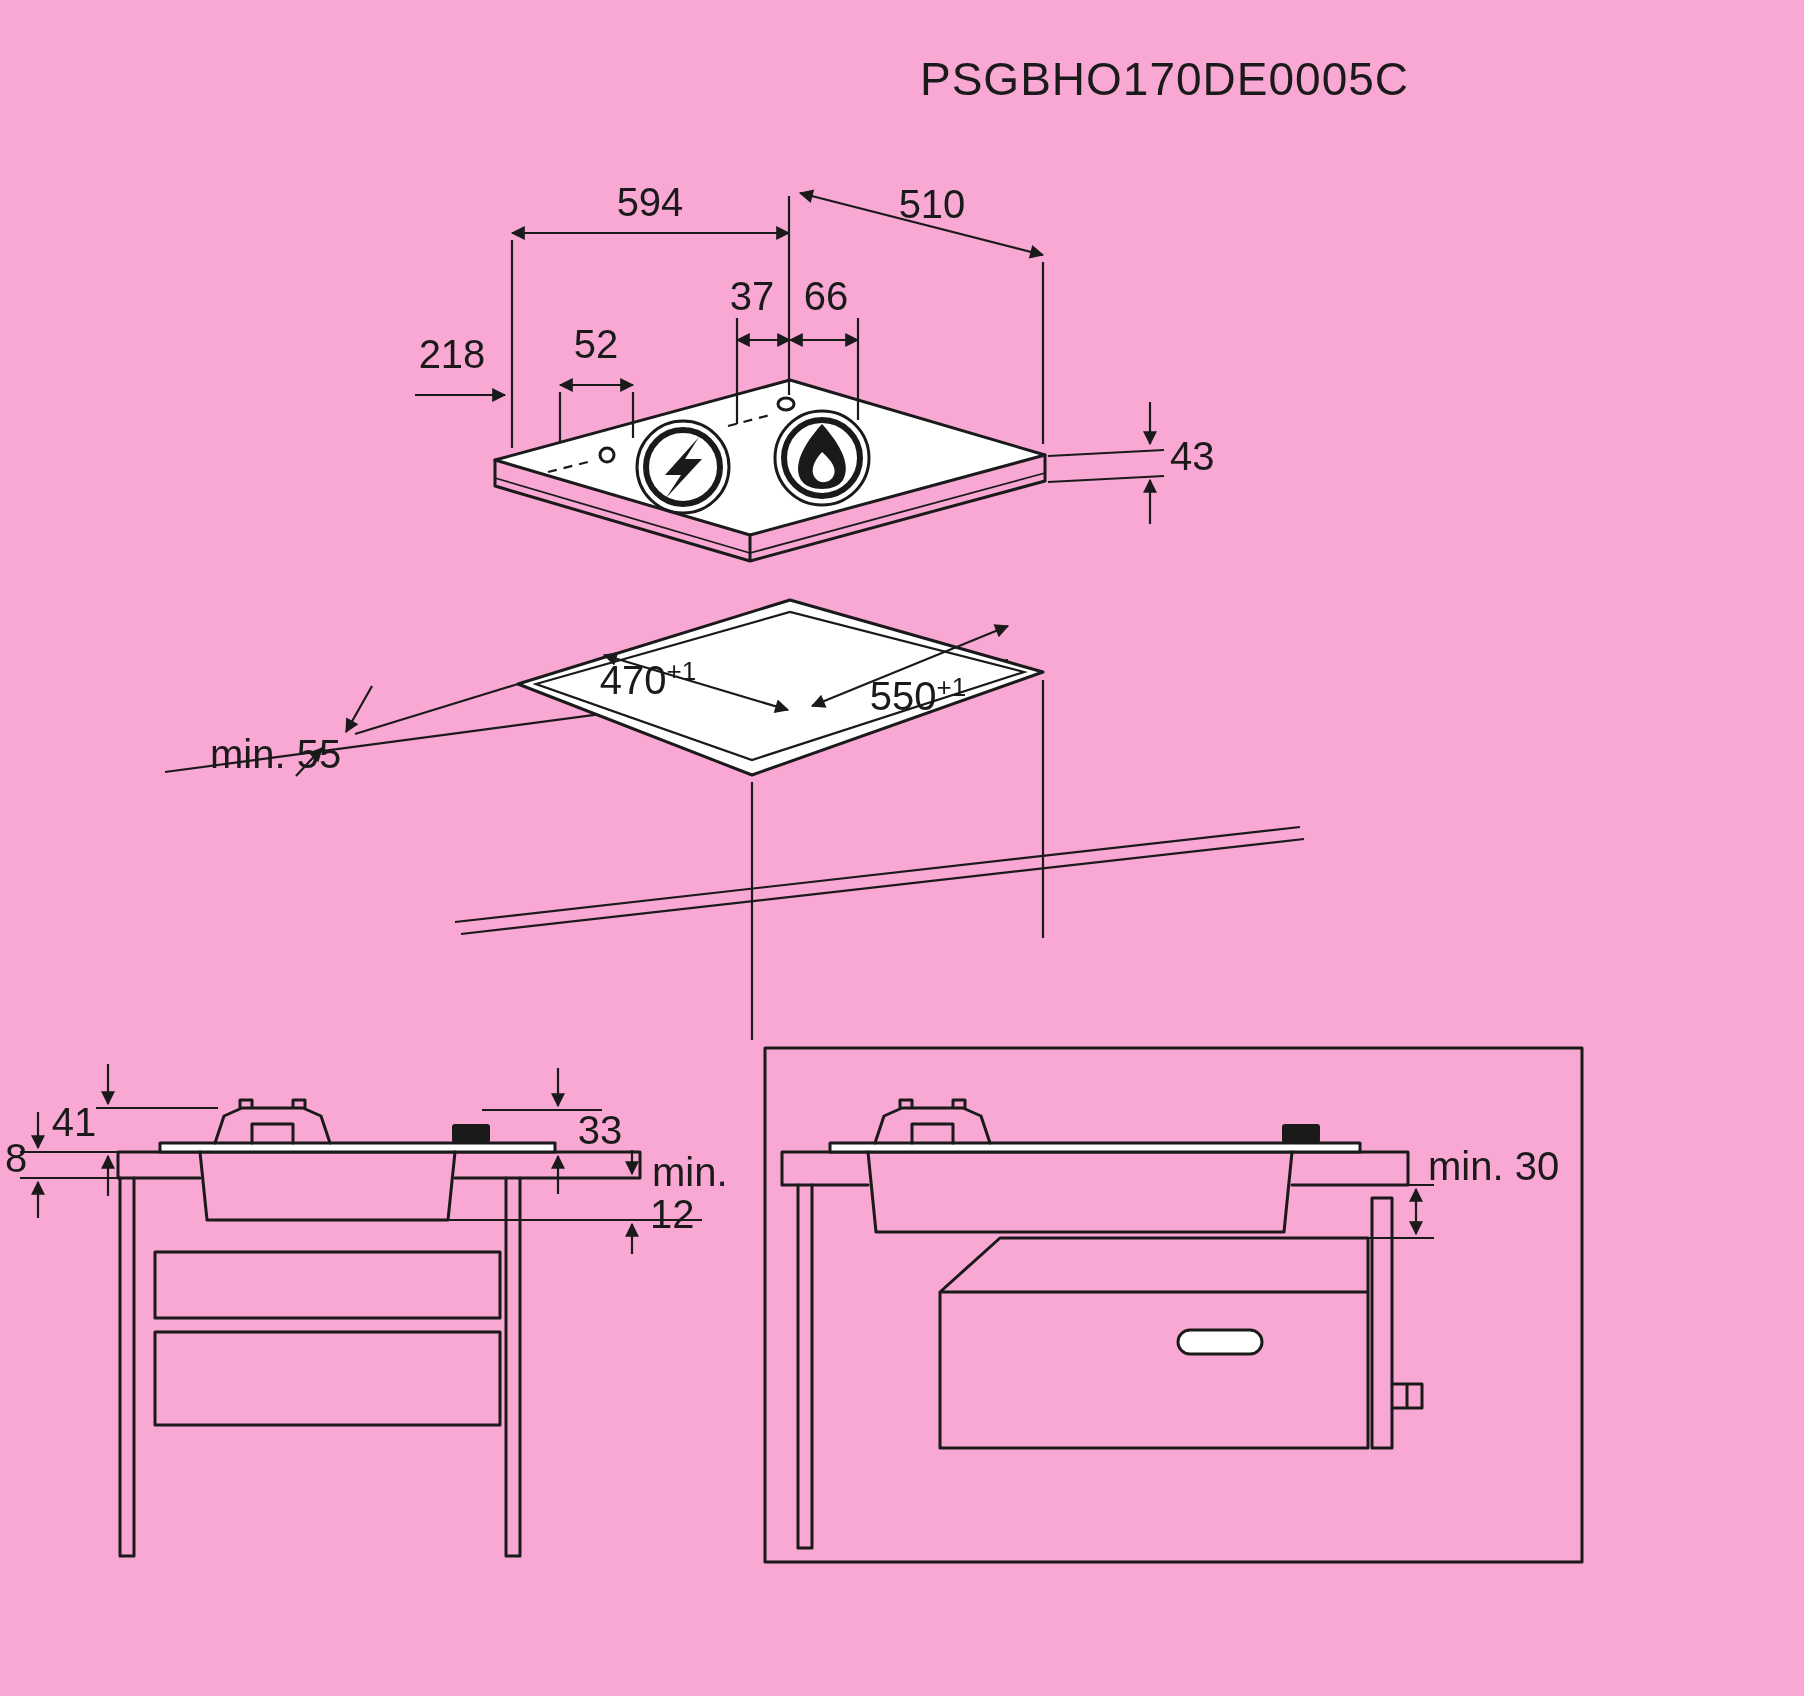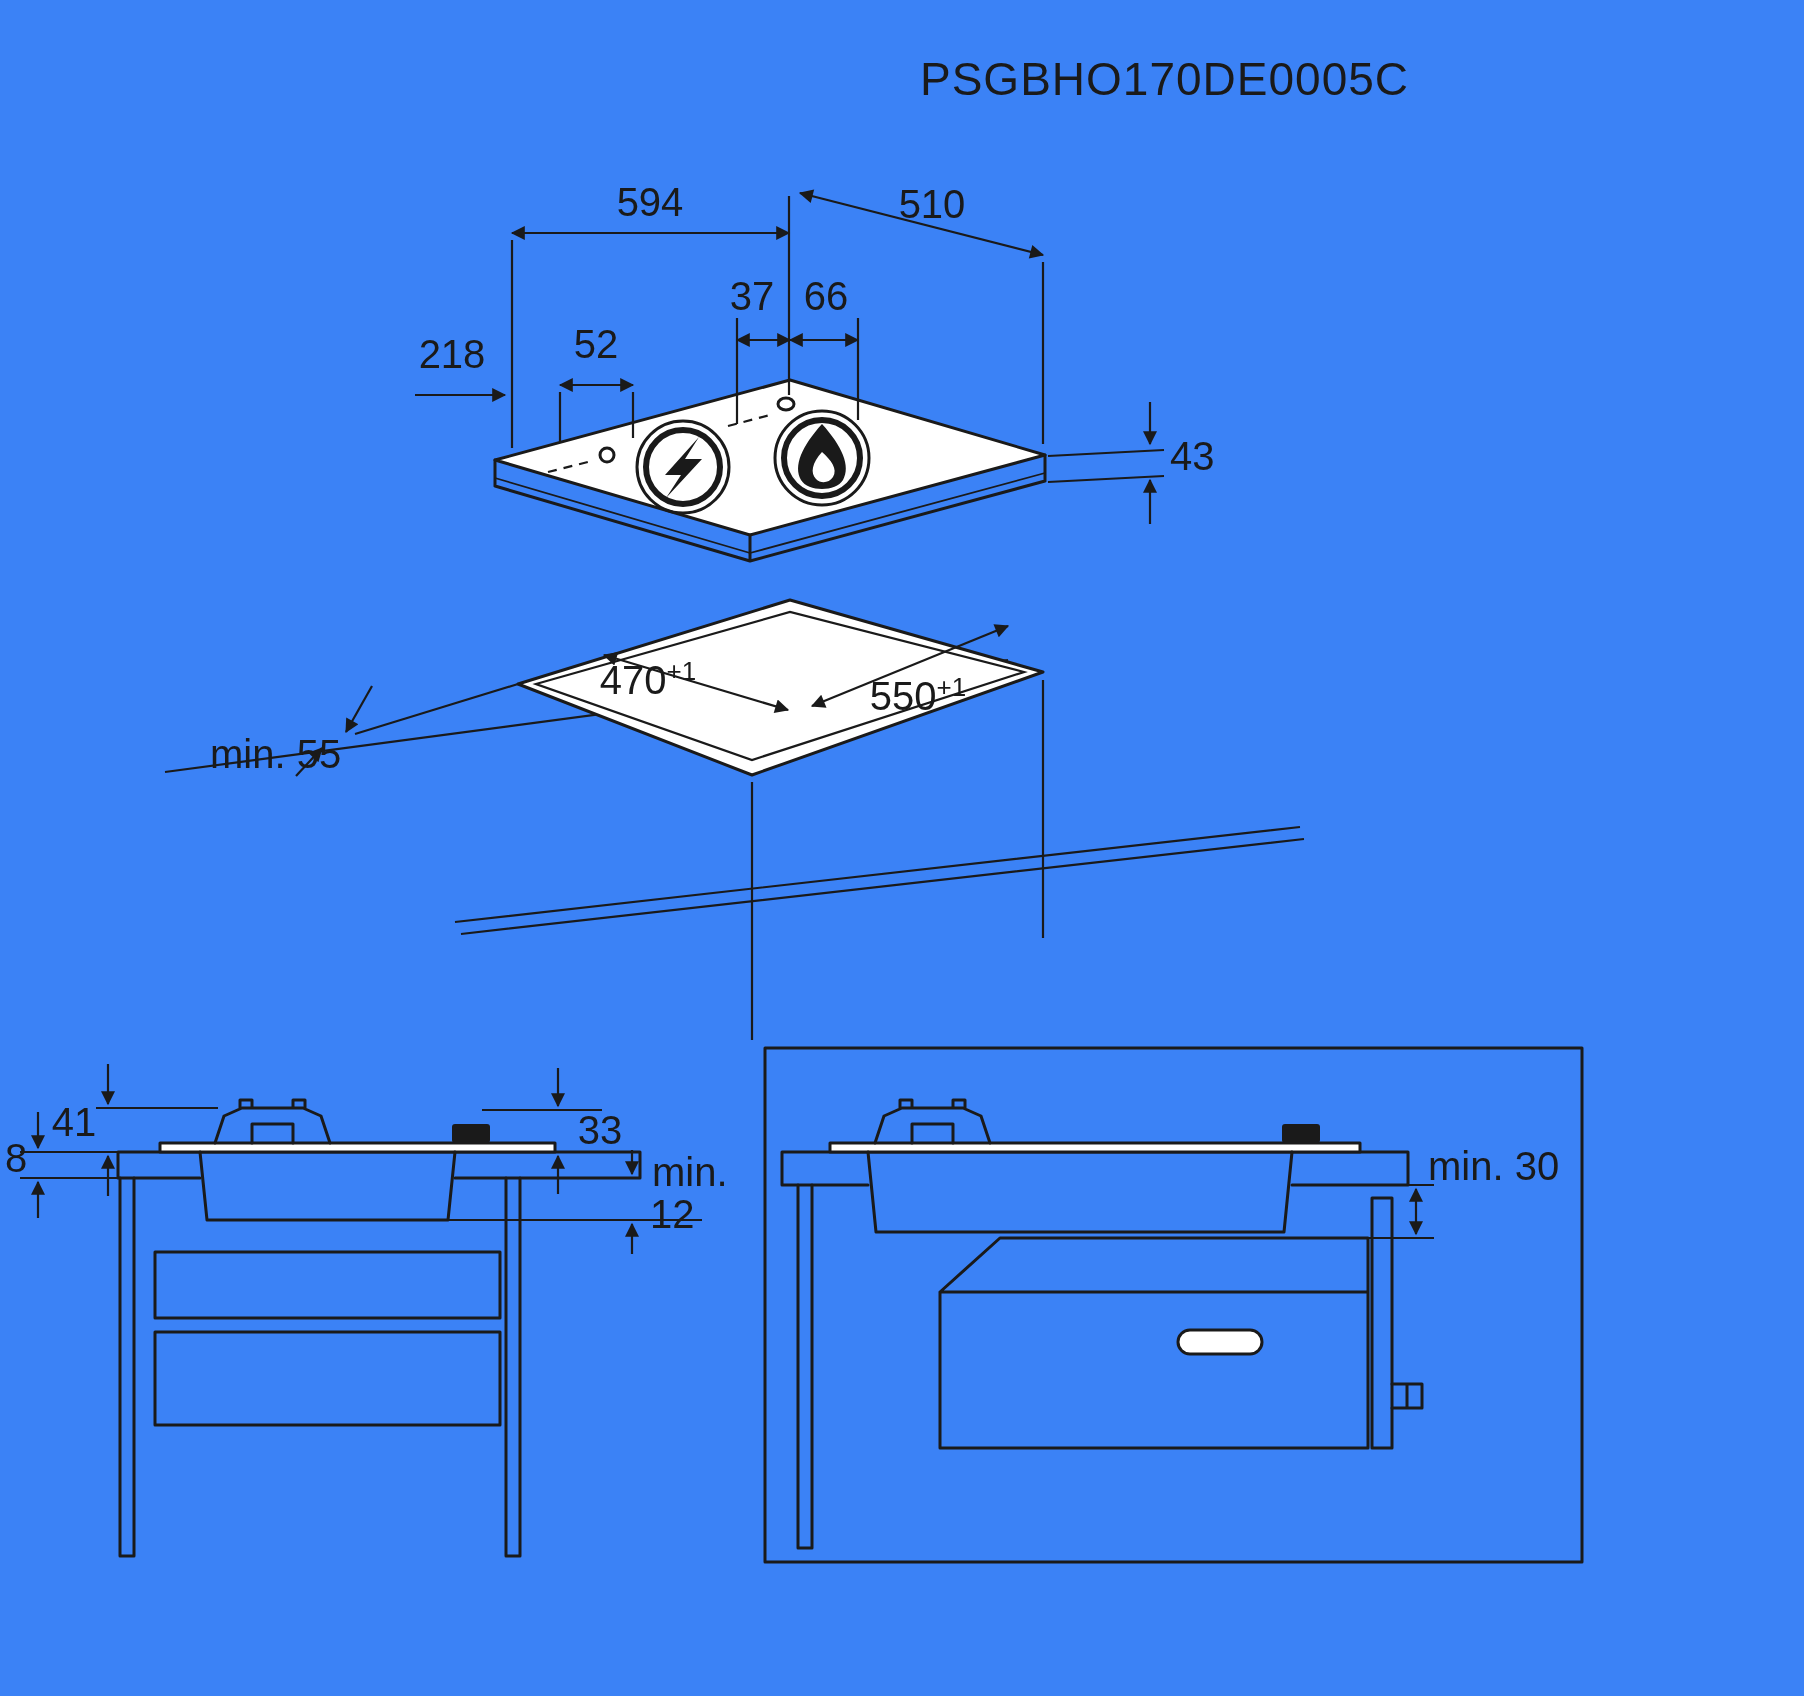--- a/index.html
+++ b/index.html
@@ -1,16 +1,16 @@
 <!DOCTYPE html>
 <html><head>
 <meta charset="utf-8">
 <style>
   html,body{margin:0;padding:0;background:#fff;}
-  .page{position:relative;width:1804px;height:1696px;background:#3b82f6;overflow:hidden;
+  .page{position:relative;width:1804px;height:1696px;background:#f9a8d4;overflow:hidden;
         font-family:"Liberation Sans","DejaVu Sans",sans-serif;}
   svg{display:block;}
   svg text{fill:#1a1a1a;font-size:40px;font-family:"Liberation Sans","DejaVu Sans",sans-serif;}
   .title{font-size:46px;letter-spacing:1px;}
   .sup{font-size:26px;}
   .ol{stroke:#1a1a1a;stroke-width:3;fill:none;stroke-linecap:round;stroke-linejoin:round;}
   .bold{stroke-width:6;}
   .fillw{fill:#ffffff;}
   .thin{stroke-width:1.8;}
   .dim{stroke:#1a1a1a;stroke-width:2.2;fill:none;}

